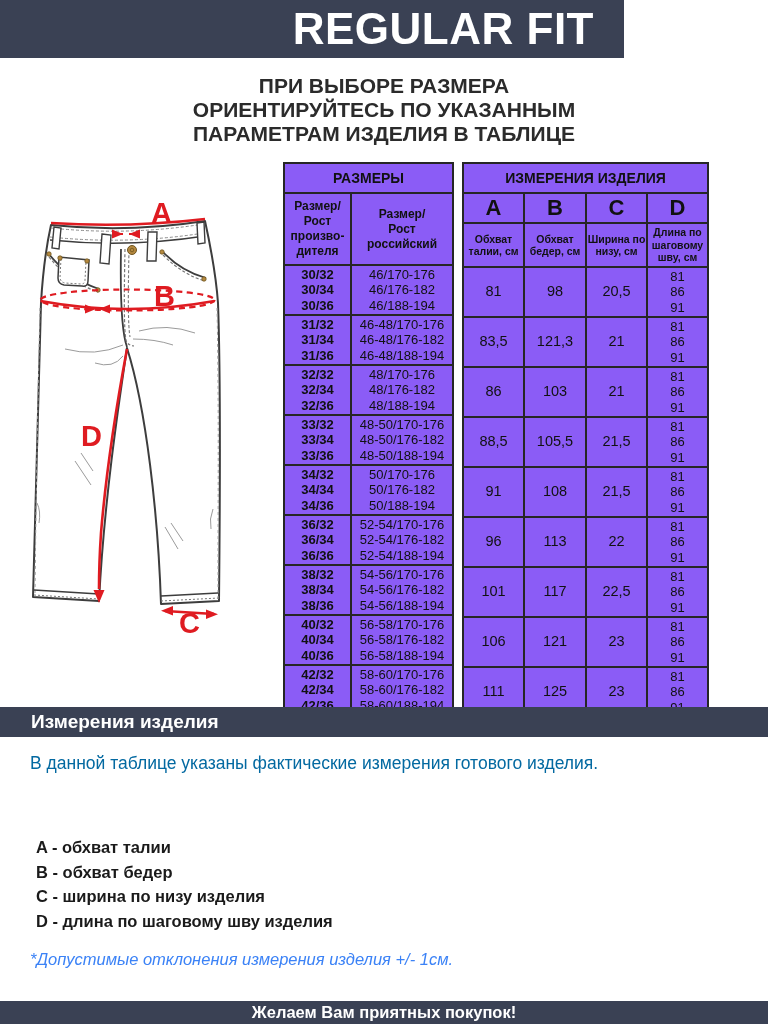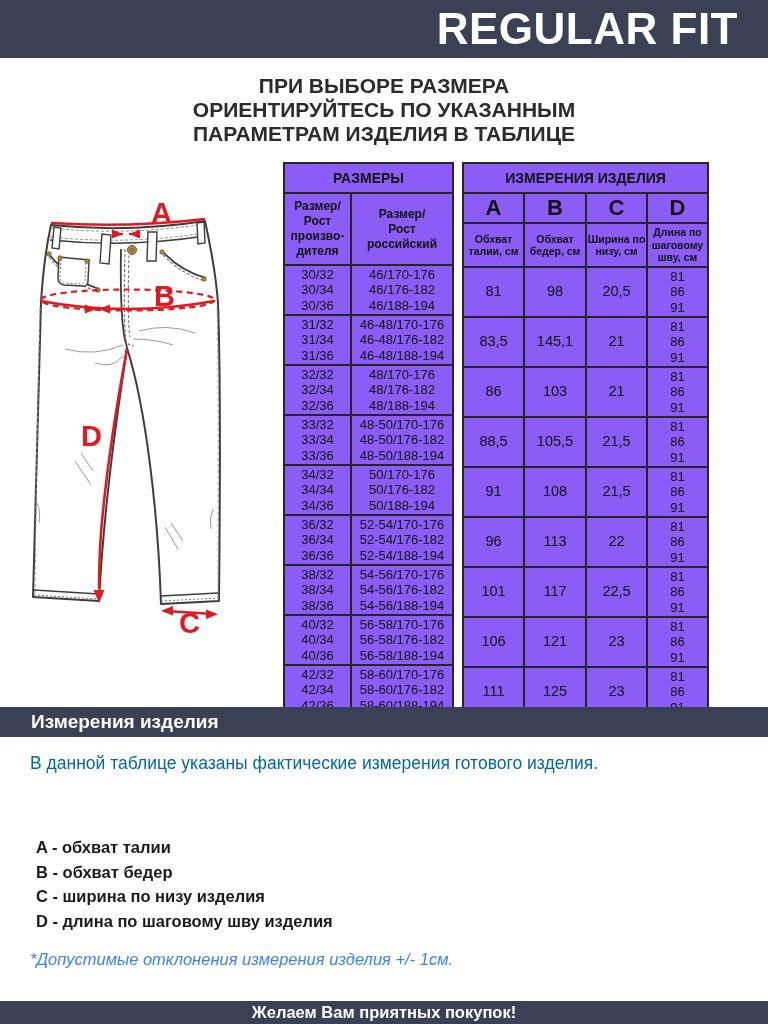--- a/index.html
+++ b/index.html
@@ -1,20 +1,20 @@
 <!DOCTYPE html>
 <html><head>
 <meta charset="utf-8">
 <style>
   html,body{margin:0;padding:0;background:#fff;}
   .page{position:relative;width:768px;height:1024px;background:#fff;overflow:hidden;
         font-family:"Liberation Sans",sans-serif;color:#1a1a1a;}
 
   
-  .topbar{position:absolute;left:0;top:0;width:768px;height:58px;background:#3a4154;}
+  .topbar{position:absolute;left:0;top:0;width:624px;height:58px;background:#3a4154;}
   .topbar .fit{position:absolute;right:30px;top:0;line-height:58px;color:#fff;
                font-weight:bold;font-size:44px;letter-spacing:.5px;}
 
   
   .heading{position:absolute;left:0;top:74px;width:768px;text-align:center;
            font-weight:bold;font-size:21px;line-height:24px;color:#2b2b2b;white-space:pre-line;}
 
   
   .jeans{position:absolute;left:15px;top:193px;width:235px;height:462px;}
   .jeans text{font-family:"Liberation Sans",sans-serif;font-weight:bold;fill:#df1b21;font-size:29px;}
@@ -23,21 +23,21 @@
   table{border-collapse:collapse;position:absolute;table-layout:fixed;background:#8b5cf6;}
   th,td{border:2px solid #262626;padding:0;text-align:center;vertical-align:middle;
         white-space:pre-line;color:#111;}
   #sizeTable{left:283px;top:162px;width:169px;}
   #measureTable{left:462px;top:162px;width:245px;}
   .h-title th{height:28px;font-size:14px;font-weight:bold;}
   #sizeTable .h-cols th{height:70px;font-size:12px;line-height:15px;font-weight:bold;}
   #measureTable .h-letter th{height:28px;font-size:22px;font-weight:bold;}
   #measureTable .h-name th{height:42px;font-size:10.5px;line-height:12.5px;font-weight:bold;}
   tbody td{height:48px;font-size:13px;line-height:15.5px;}
-  td.c1{font-weight:normal;text-align:center;}
+  td.c1{font-weight:bold;text-align:center;}
   td.num{font-size:14.5px;}
   td.dcol{font-size:13px;line-height:15.5px;}
 
   
   .band{position:absolute;left:0;width:768px;background:#3a4154;color:#fff;font-weight:bold;}
   .band-measure{top:707px;height:30px;}
   .band-measure .band-label{position:absolute;left:31px;top:0;line-height:30px;font-size:19px;}
   .band-footer{top:1001px;height:23px;text-align:center;font-size:16.5px;line-height:22px;}
 
   
@@ -277,21 +277,21 @@
         <tr>
           <td class="num">81</td>
           <td class="num">98</td>
           <td class="num">20,5</td>
           <td class="dcol">81
 86
 91</td>
         </tr>
         <tr>
           <td class="num">83,5</td>
-          <td class="num">145,1</td>
+          <td class="num">121,3</td>
           <td class="num">21</td>
           <td class="dcol">81
 86
 91</td>
         </tr>
         <tr>
           <td class="num">86</td>
           <td class="num">103</td>
           <td class="num">21</td>
           <td class="dcol">81

